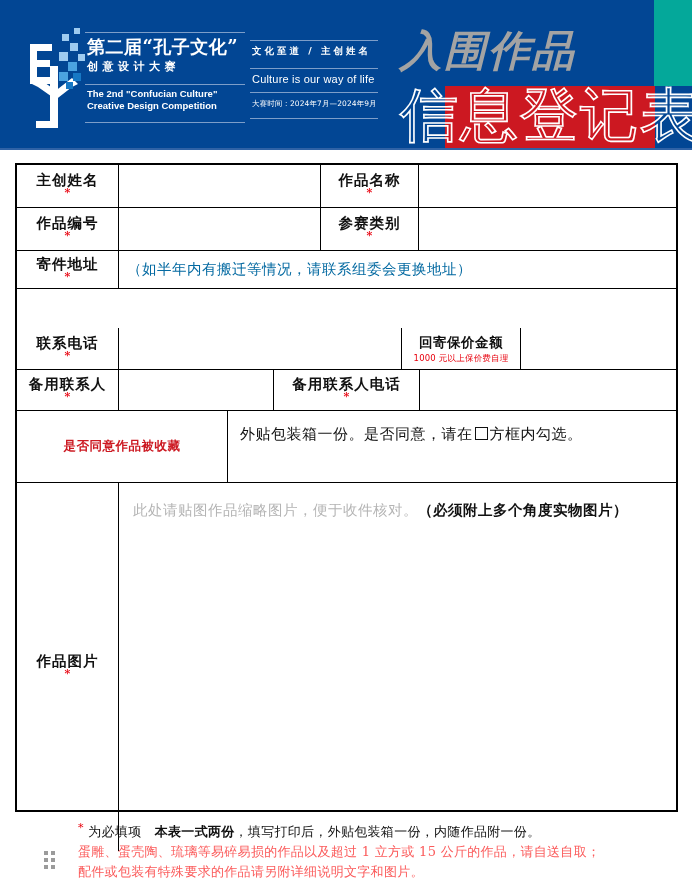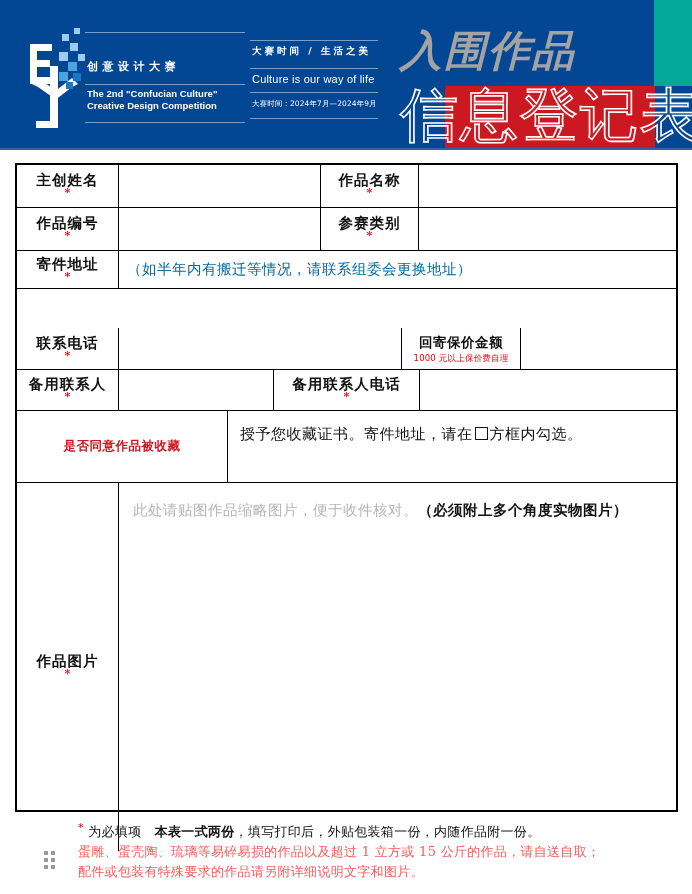--- a/index.html
+++ b/index.html
@@ -130,32 +130,33 @@
       </g>
       <g fill="#1778c4">
         <rect x="47" y="47" width="8" height="8"></rect>
         <rect x="40" y="56" width="7" height="7"></rect>
       </g>
     </svg>
   </div>
 
   <div class="logo-text">
     <div class="lt-rule lt-r1"></div>
+    <div class="lt-cn1">第二届“孔子文化”</div>
     <div class="lt-cn2">创意设计大赛</div>
     <div class="lt-rule lt-r2"></div>
     <div class="lt-en">
       <span>The 2nd "Confucian Culture"</span><br>
       <span>Creative Design Competition</span>
     </div>
     <div class="lt-rule lt-r3"></div>
   </div>
 
   <div class="tagline">
     <div class="tg-rule tg-r1"></div>
-    <div class="tg-cn">大赛时间 / 生活之美</div>
+    <div class="tg-cn">文化至道 / 主创姓名</div>
     <div class="tg-rule tg-r2"></div>
     <div class="tg-en">Culture is our way of life</div>
     <div class="tg-rule tg-r3"></div>
     <div class="tg-date">大赛时间：2024年7月—2024年9月</div>
     <div class="tg-rule tg-r4"></div>
   </div>
 
   <div class="title-a">入围作品</div>
   <div class="title-b">信息登记表</div>
   <div class="banner-underline"></div>
@@ -222,21 +223,21 @@
       <span>备用联系人电话</span>
         <span class="req">*</span>
     </div>
     <div class="cell val" style="flex:1"></div>
   </div>
 
   <div class="row r-consent">
     <div class="cell consent-lbl bd-r" style="width:211px">是否同意作品被收藏</div>
     <div class="cell consent-body" style="flex:1">
       <div class="consent-l2">
-        <span>授予您收藏证书。寄件地址，请在</span><span class="cb"></span><span>方框内勾选。</span>
+        <span>外贴包装箱一份。是否同意，请在</span><span class="cb"></span><span>方框内勾选。</span>
       </div>
     </div>
   </div>
 
   <div class="row r-photo">
     <div class="cell lbl photo-lbl bd-r" style="width:102px">
       <span>作品图片</span>
         <span class="req">*</span>
     </div>
     <div class="cell photo-body" style="flex:1">

